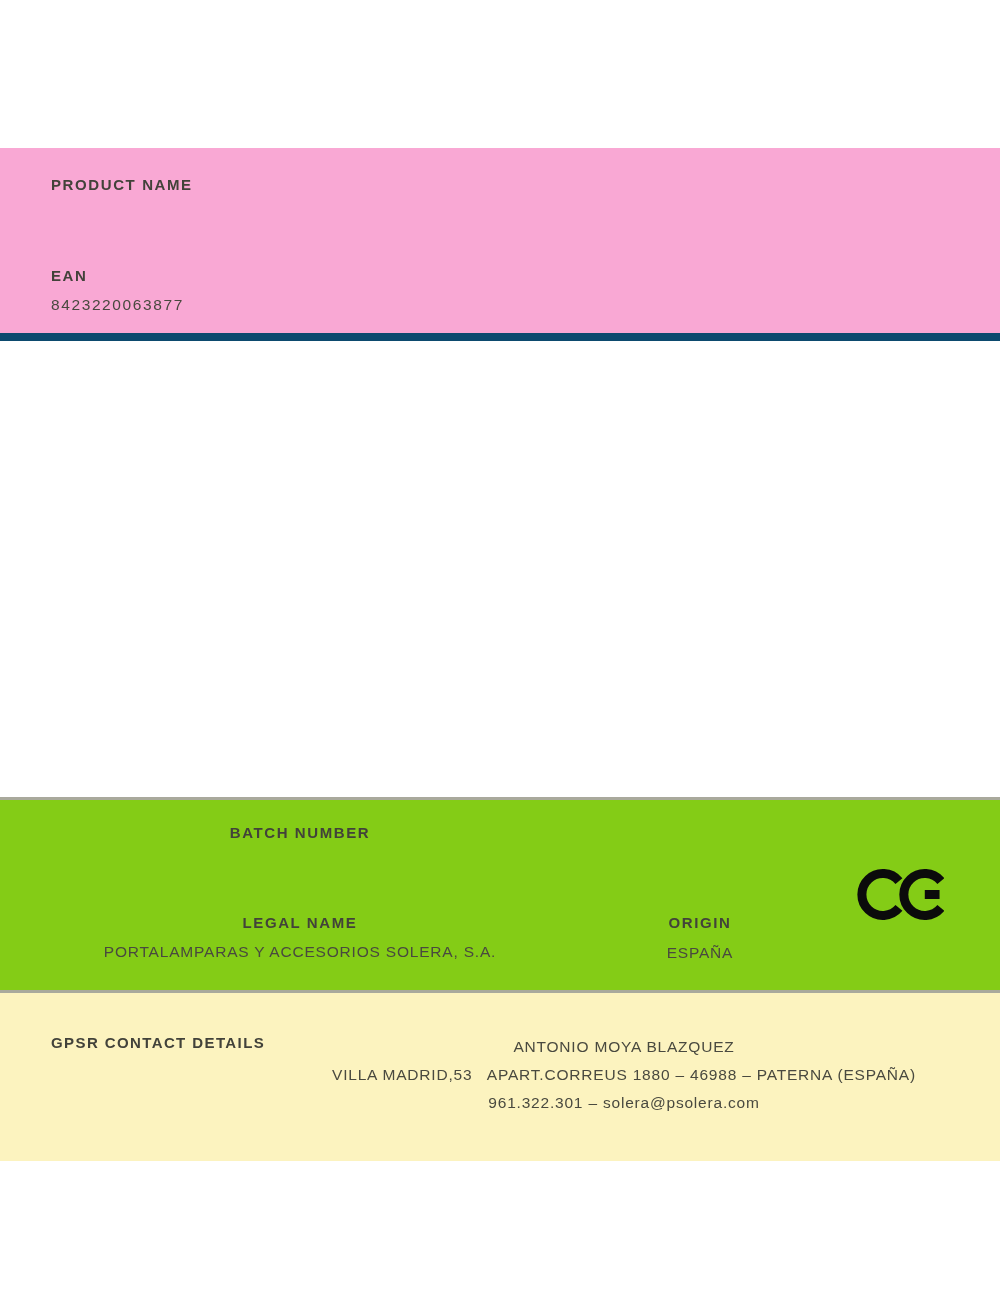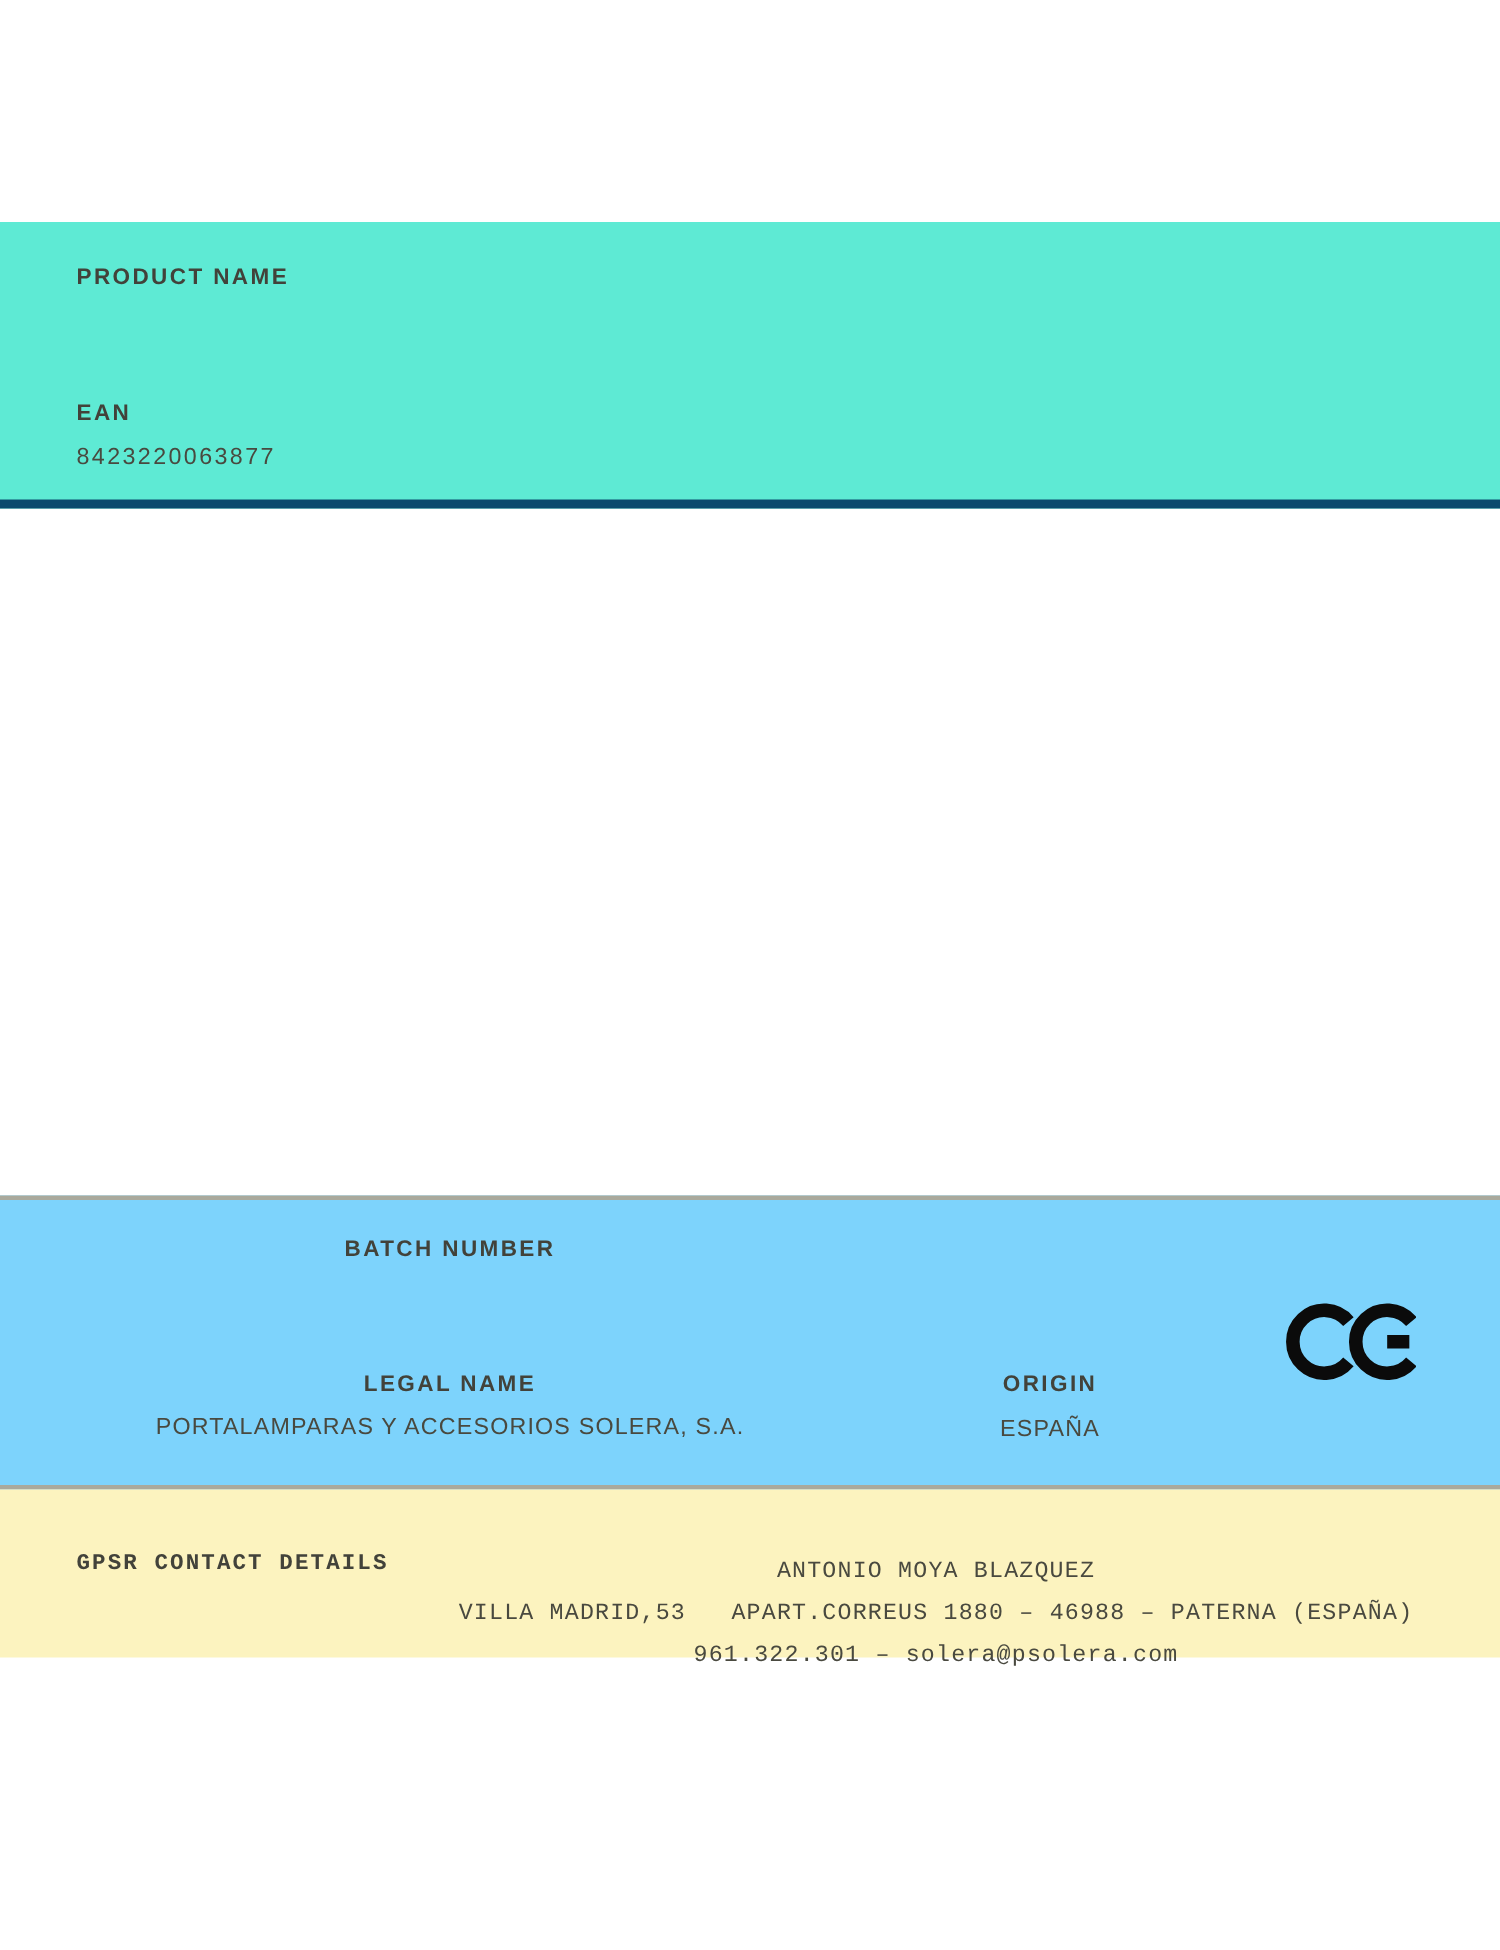--- a/index.html
+++ b/index.html
@@ -16,35 +16,34 @@
     overflow: hidden;
   }
   .band {
     position: absolute;
     left: 0;
     right: 0;
   }
   .band-product {
     top: 148px;
     height: 185px;
-    background: #5eead4;
-    border-bottom: 6px solid #0c4a6e;
+    background: #f9a8d4;
+    border-bottom: 8px solid #0c4a6e;
   }
   .band-batch {
     top: 797px;
     height: 190px;
-    background: #7dd3fc;
+    background: #84cc16;
     border-top: 3px solid #a9a99c;
     border-bottom: 3px solid #a9a99c;
   }
   .band-contact {
     top: 993px;
-    height: 112px;
+    height: 168px;
     background: #fcf3bf;
-    font-family: Liberation Mono, monospace;
   }
   .abs { position: absolute; }
   .label {
     font-weight: bold;
     font-size: 15px;
     letter-spacing: 1.6px;
     color: #42423a;
     white-space: nowrap;
   }
   .value {

